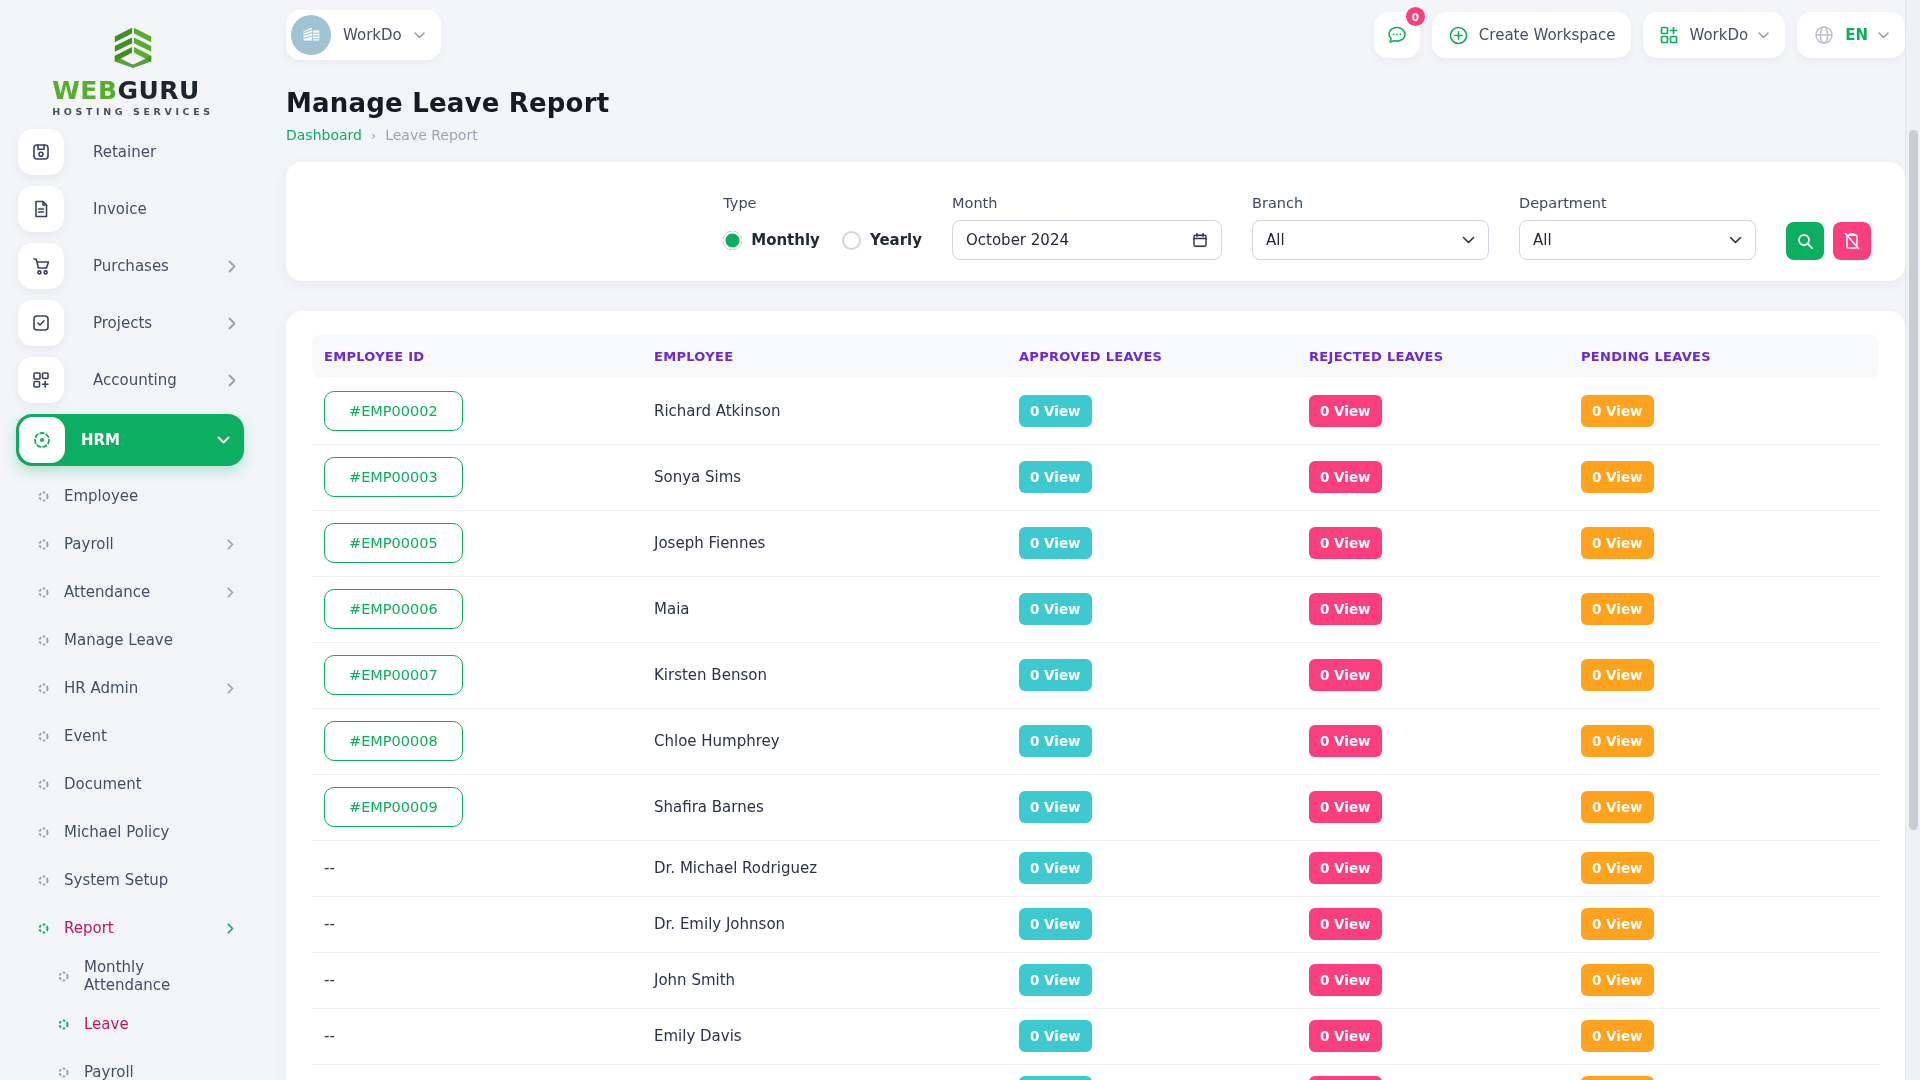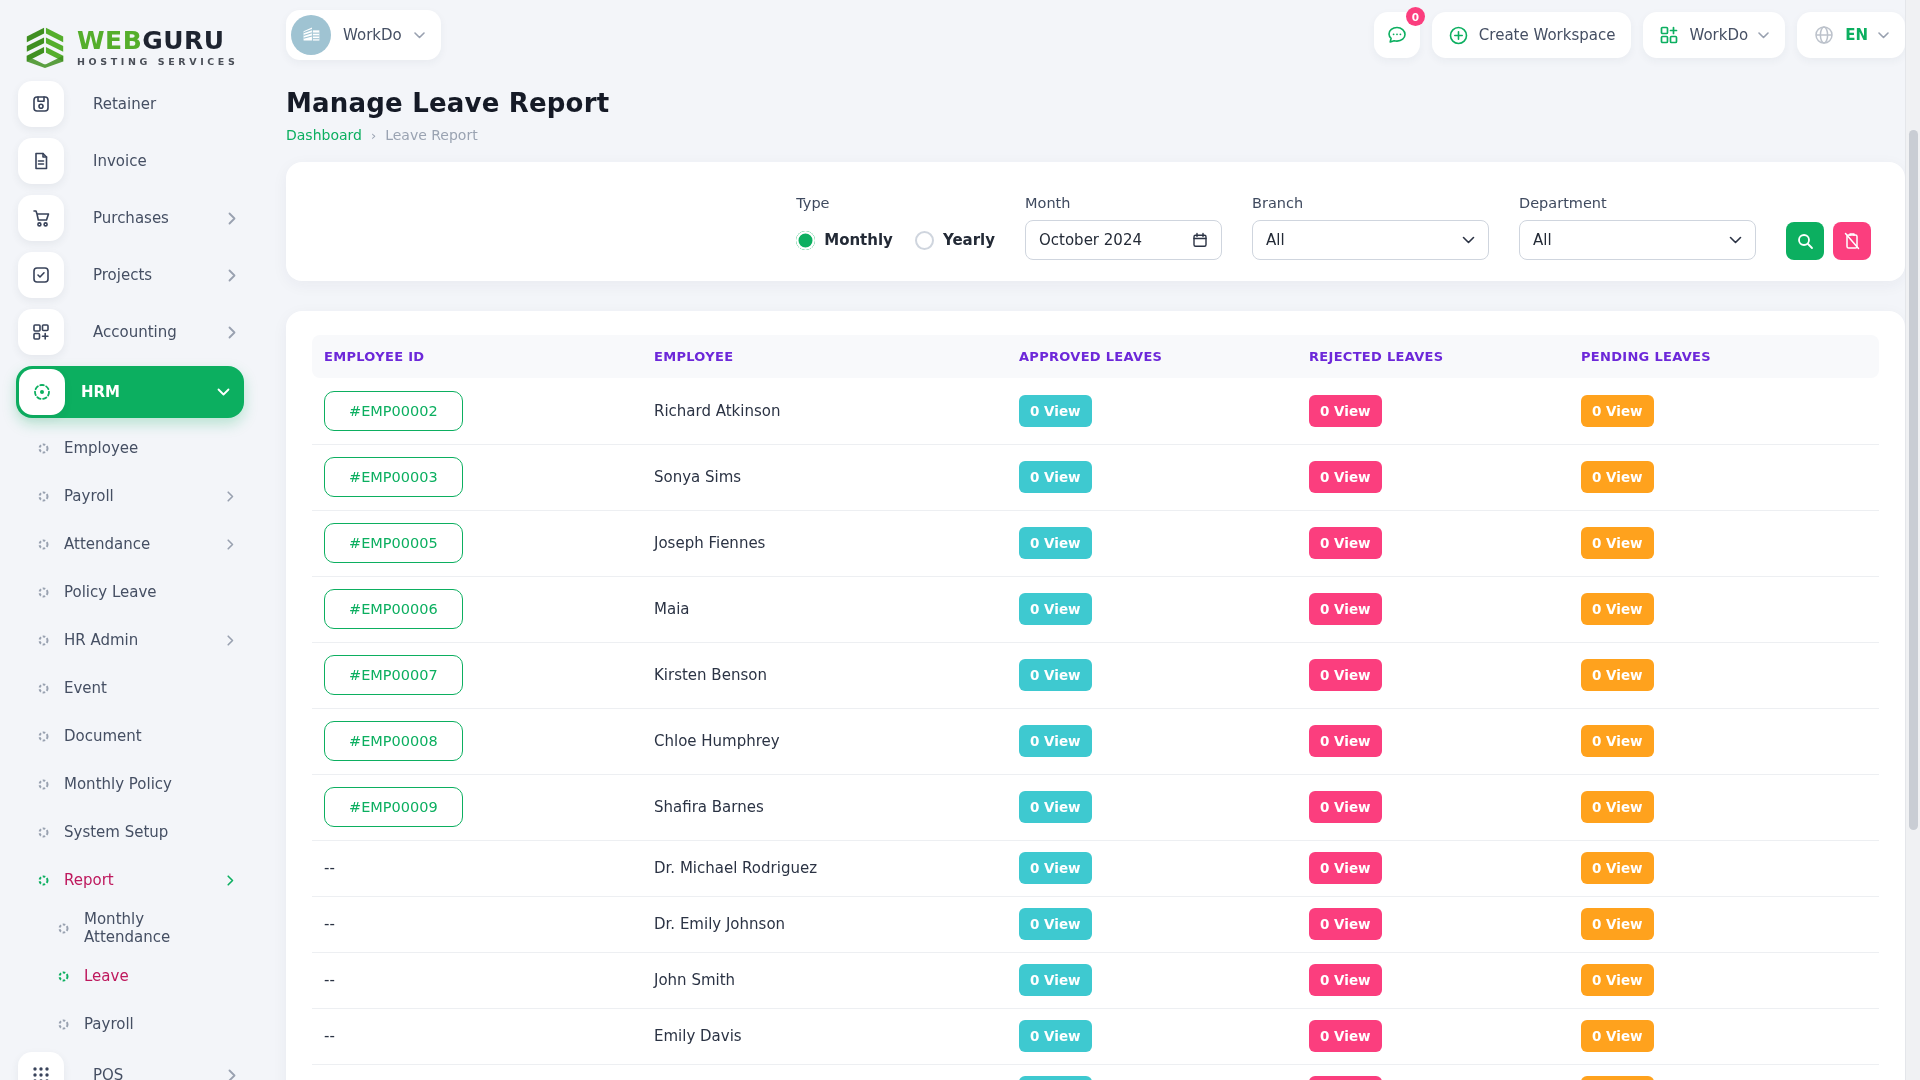--- a/index.html
+++ b/index.html
@@ -3,21 +3,21 @@
 <meta charset="utf-8">
 <style>
   * { margin:0; padding:0; box-sizing:border-box; }
   html,body { width:1920px; height:1080px; overflow:hidden; }
   body {
     font-family:"DejaVu Sans","Liberation Sans",sans-serif;
     background:#f3f5f9; color:#3a4358; position:relative;
   }
   
   .sidebar { position:absolute; left:0; top:0; bottom:0; width:260px; padding:25px 16px 0 16px; overflow:hidden; }
-  .logo { display:flex; align-items:center; gap:9px; margin:0 0 6px 6px; cursor:pointer; }
+  .logo { display:flex; align-items:center; gap:9px; margin:0 0 6px 6px; cursor:pointer;flex-direction:column; }
   .logo-text .line1 { font-size:25px; font-weight:800; letter-spacing:.5px; line-height:1; }
   .logo-text .web { color:#55AE2C; } .logo-text .guru { color:#1E2430; }
   .logo-text .tagline { font-size:9.5px; letter-spacing:3.6px; color:#4a4f58; font-weight:700; margin-top:3px; }
   nav { margin-top:12px; }
   .nav-item { height:46px; margin-bottom:11px; display:flex; align-items:center; gap:29px; padding:0 8px 0 2px; cursor:pointer; }
   .tile { width:46px; height:46px; min-width:46px; background:#fff; border-radius:14px; display:flex; align-items:center; justify-content:center; box-shadow:0 3px 8px rgba(40,50,70,.07); }
   .nav-label { font-size:15px; color:#454f63; }
   .chev { margin-left:auto; display:flex; color:#99a1b0; }
   .nav-pill { height:52px; margin:0 0 10px 0; background:#0CAF60; border-radius:16px; display:flex; align-items:center; gap:16px; padding:0 14px 0 3px; cursor:pointer; box-shadow:0 6px 14px rgba(12,175,96,.25); }
   .nav-pill .nav-label { color:#fff; font-weight:700; }
@@ -48,21 +48,21 @@
   .fgroup { display:flex; flex-direction:column; gap:9px; }
   .flabel { font-size:14.5px; color:#3f4a5f; }
   .radio-row { display:flex; align-items:center; gap:22px; height:40px; }
   .radio-opt { display:flex; align-items:center; gap:9px; cursor:pointer; }
   .radio { width:19px; height:19px; border-radius:50%; }
   .radio.on { background:#0CAF60; box-shadow:inset 0 0 0 2.5px #fff, inset 0 0 0 19px #0CAF60; border:1.5px solid #0CAF60; background:#0CAF60; }
   .radio.on { background:radial-gradient(circle, #0CAF60 0 4.5px, #fff 4.5px 6.5px, #0CAF60 6.5px); border:none; }
   .radio.off { border:2px solid #cfd5de; background:#fff; }
   .radio-text { font-size:15px; font-weight:700; color:#232a36; }
   .field { height:40px; border:1px solid #cfd5de; border-radius:8px; background:#fff; display:flex; align-items:center; justify-content:space-between; padding:0 13px; font-size:15px; color:#232a36; cursor:pointer; }
-  .field.month { width:197px; }
+  .field.month { width:270px; }
   .field.sel { width:237px; }
   .fbtns { display:flex; gap:9px; }
   .sqbtn { width:38px; height:38px; border-radius:8px; border:none; display:flex; align-items:center; justify-content:center; cursor:pointer; }
   .sqbtn.search { background:#0CAF60; }
   .sqbtn.reset { background:#FB3E7E; }
   
   .table-card { margin-top:30px; padding:24px 26px 10px; height:830px; }
   table { width:100%; border-collapse:collapse; table-layout:fixed; }
   col.c1{width:330px;} col.c2{width:365px;} col.c3{width:290px;} col.c4{width:272px;}
   th { background:#f8f9fb; padding:14px 12px; font-size:13px; font-weight:700; color:#6d28d9; text-transform:uppercase; letter-spacing:.3px; text-align:left; }
@@ -222,21 +222,21 @@
             <path d="M1.2 1.2 5.5 5.5 1.2 9.8"></path>
           </svg>
         </span>
     </div>
     <div class="nav-sub">
       <span class="bullet">
           <svg width="11" height="11" viewBox="0 0 11 11" fill="none">
             <circle cx="5.5" cy="5.5" r="4" stroke="#98a1b0" stroke-width="2" stroke-dasharray="2.6 1.8"></circle>
           </svg>
         </span>
-      <span class="nav-label">Policy Leave</span>
+      <span class="nav-label">Manage Leave</span>
     </div>
     <div class="nav-sub">
       <span class="bullet">
           <svg width="11" height="11" viewBox="0 0 11 11" fill="none">
             <circle cx="5.5" cy="5.5" r="4" stroke="#98a1b0" stroke-width="2" stroke-dasharray="2.6 1.8"></circle>
           </svg>
         </span>
       <span class="nav-label">HR Admin</span>
       <span class="chev">
           <svg width="7" height="11" viewBox="0 0 7 11" fill="none" stroke="currentColor" stroke-width="1.6" stroke-linecap="round" stroke-linejoin="round">
@@ -259,21 +259,21 @@
           </svg>
         </span>
       <span class="nav-label">Document</span>
     </div>
     <div class="nav-sub">
       <span class="bullet">
           <svg width="11" height="11" viewBox="0 0 11 11" fill="none">
             <circle cx="5.5" cy="5.5" r="4" stroke="#98a1b0" stroke-width="2" stroke-dasharray="2.6 1.8"></circle>
           </svg>
         </span>
-      <span class="nav-label">Monthly Policy</span>
+      <span class="nav-label">Michael Policy</span>
     </div>
     <div class="nav-sub">
       <span class="bullet">
           <svg width="11" height="11" viewBox="0 0 11 11" fill="none">
             <circle cx="5.5" cy="5.5" r="4" stroke="#98a1b0" stroke-width="2" stroke-dasharray="2.6 1.8"></circle>
           </svg>
         </span>
       <span class="nav-label">System Setup</span>
     </div>
     <div class="nav-sub green">

